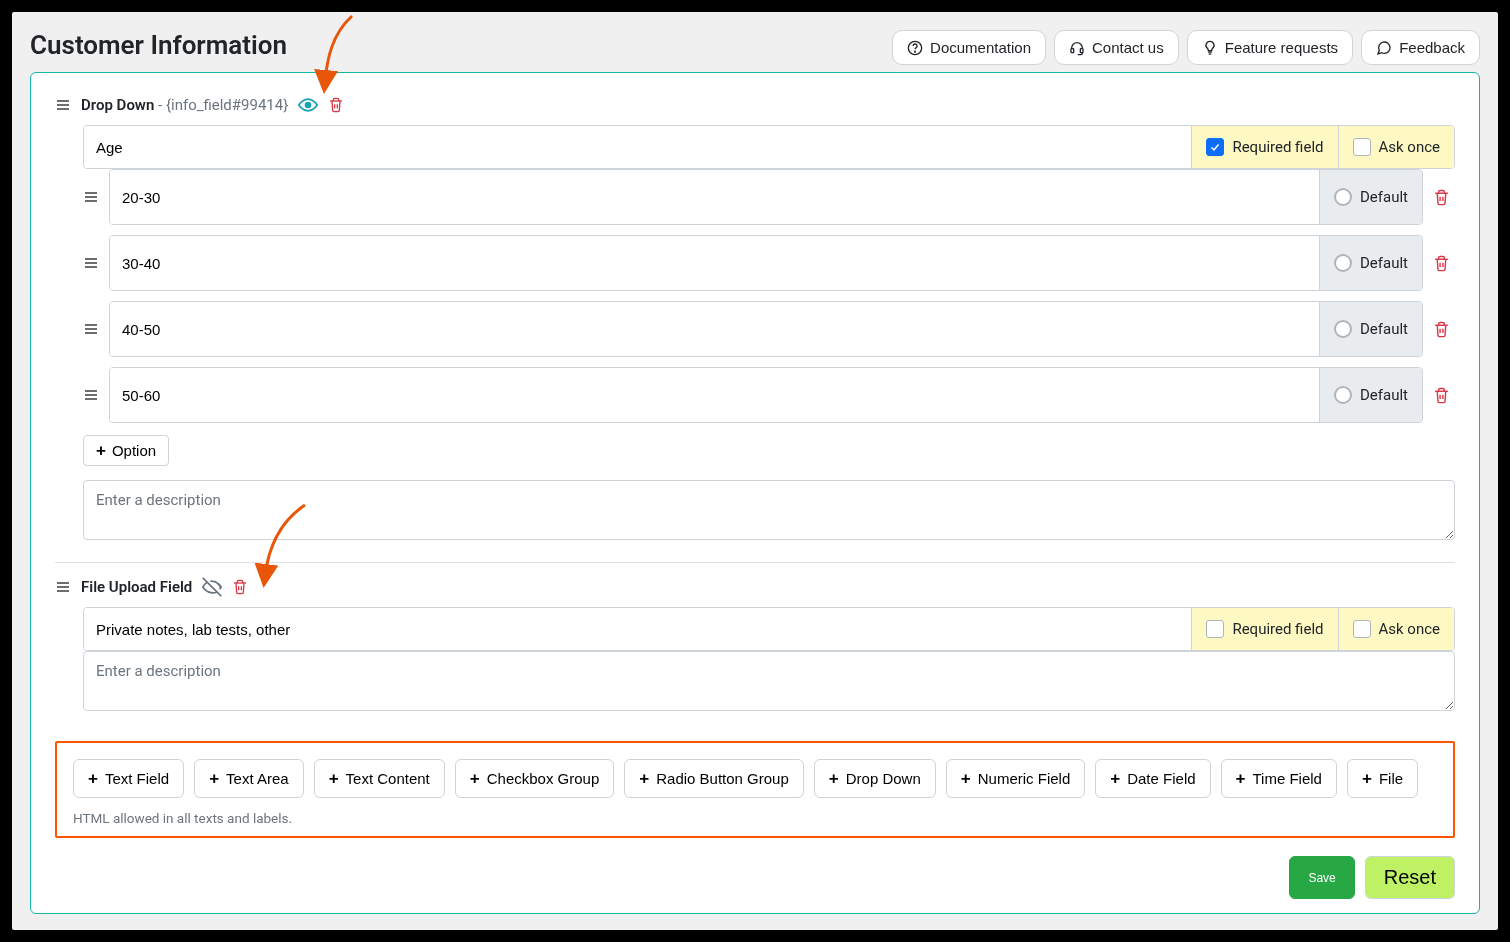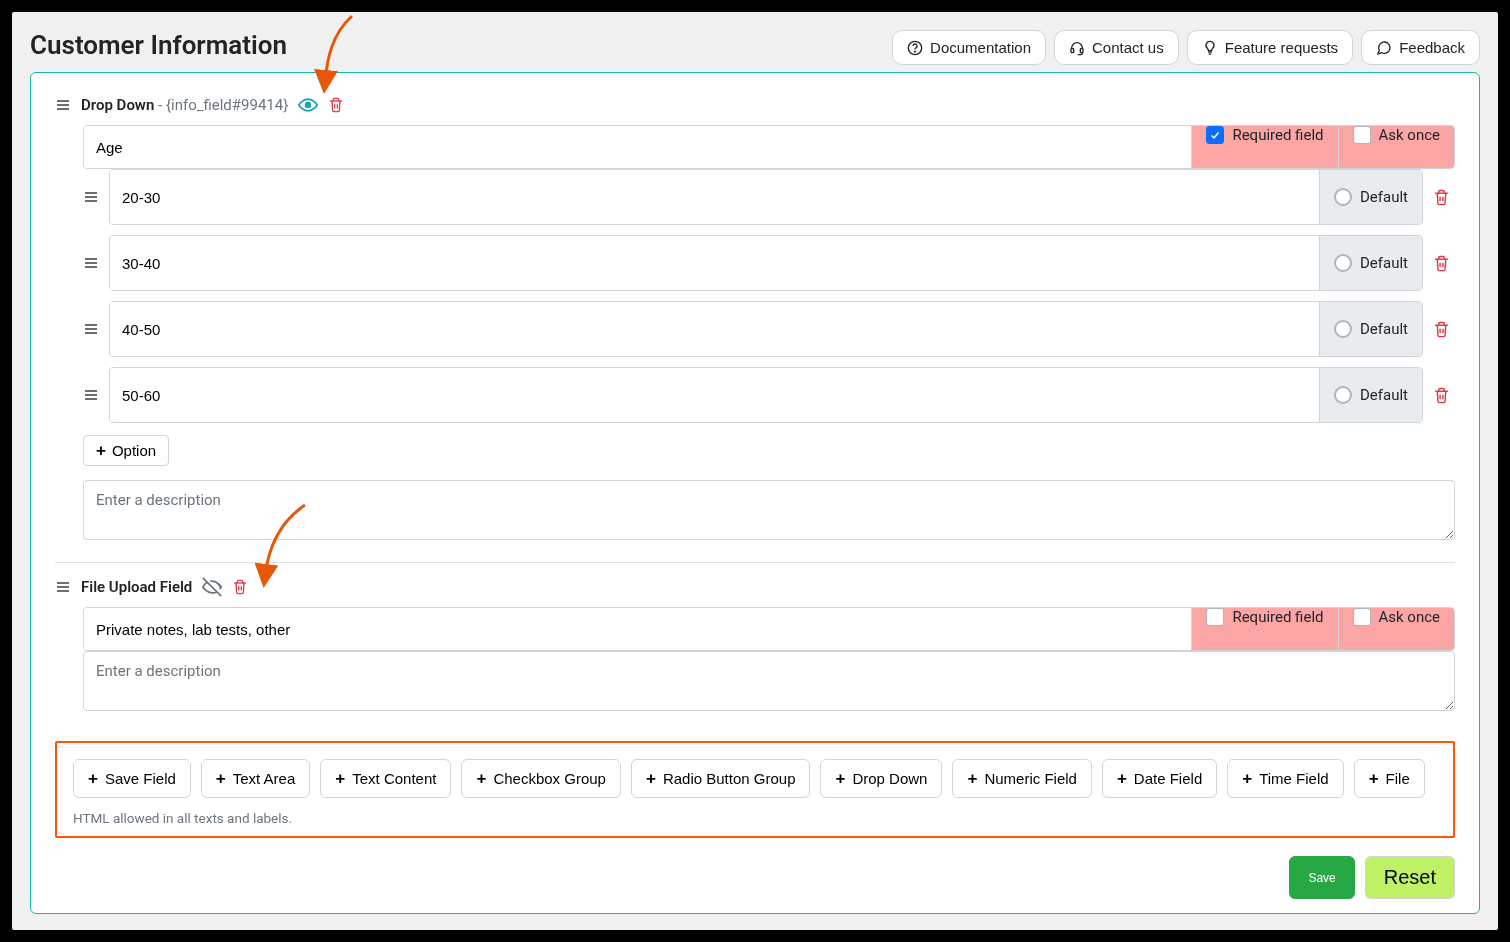--- a/index.html
+++ b/index.html
@@ -80,24 +80,24 @@
   border: 1px solid #ced4da;
   border-radius: 4px;
   overflow: hidden;
   margin-bottom: 0;
   height: 44px;
 }
 .input-row input[type=text]{
   flex:1; border:none; outline:none; padding:0 12px; font-size: 15px; background:#fff;
 }
 .input-addon {
-  display:flex; align-items:flex-start; gap:8px;
+  display:flex; align-items:center; gap:8px;
   border-left:1px solid #ced4da;
   padding: 0 14px;
-  background:#fca5a5;
+  background:#fef9c3;
   white-space:nowrap;
   font-size:15px;
 }
 .chk { width:18px; height:18px; border:1px solid #adb5bd; border-radius:3px; background:#fff; display:inline-flex; align-items:center; justify-content:center; cursor:pointer;}
 .chk.checked { background:#0d6efd; border-color:#0d6efd; }
 .chk.checked svg { stroke:#fff; }
 
 .opt-row {
   display:flex; align-items:center; gap:10px; margin-bottom:10px;
 }
@@ -429,21 +429,21 @@
           </label>
         </div>
         <textarea placeholder="Enter a description" style=""></textarea>
       </div>
     </div>
 
     <div class="add-section">
       <div class="add-buttons" id="addbtns">
           <button class="add-btn">
             <span class="plus"></span>
-            <span>Save Field</span>
+            <span>Text Field</span>
           </button>
           <button class="add-btn">
             <span class="plus"></span>
             <span>Text Area</span>
           </button>
           <button class="add-btn">
             <span class="plus"></span>
             <span>Text Content</span>
           </button>
           <button class="add-btn">

